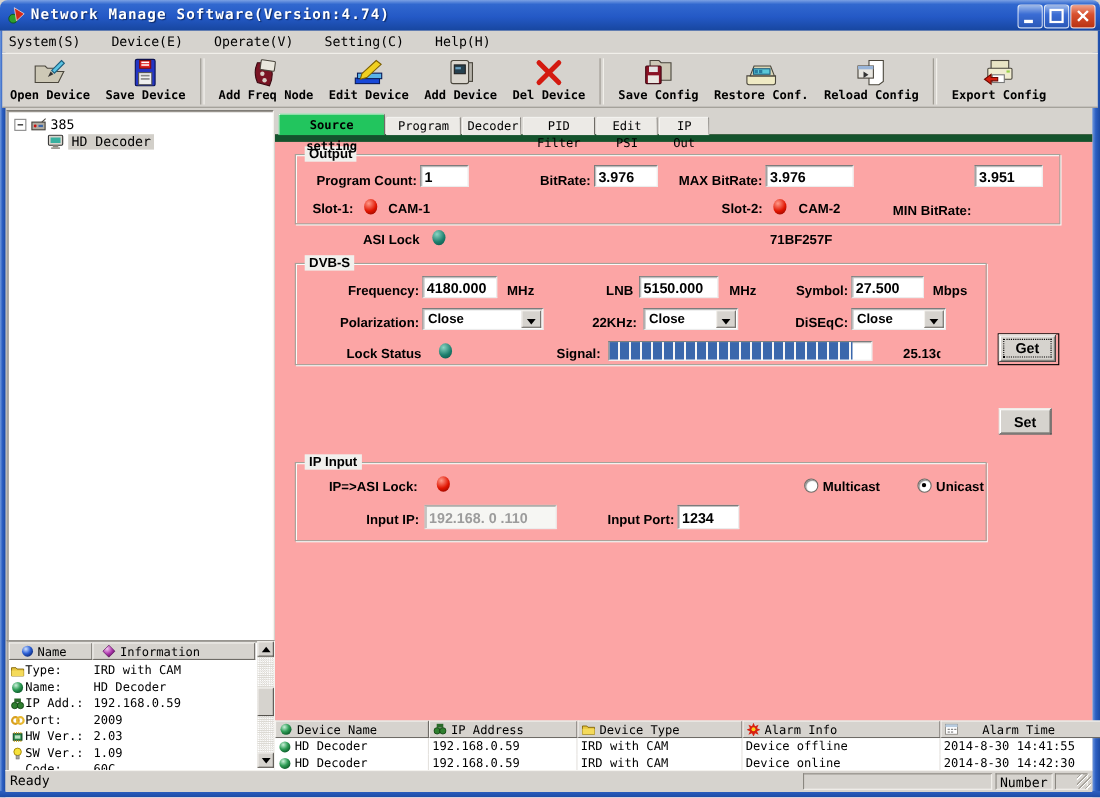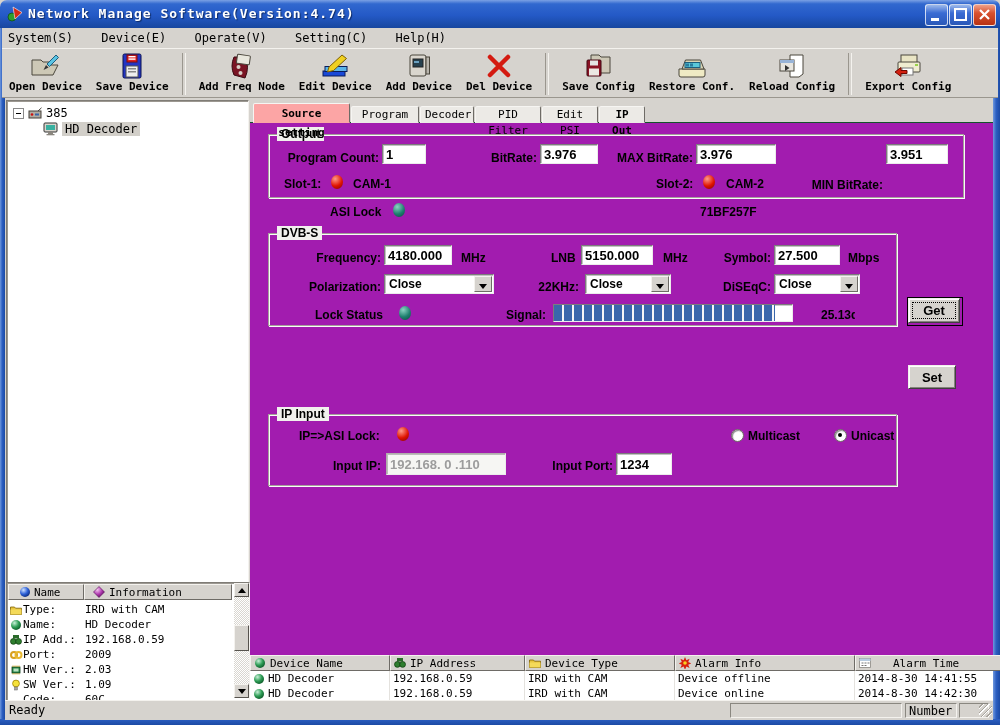--- a/index.html
+++ b/index.html
@@ -47,24 +47,24 @@
   
   .statusbar{position:absolute;left:5px;top:700px;width:988px;height:19px;background:#d6d3ce;
     border-top:1px solid #f4f2ee;}
   .sb-panel{position:absolute;top:2px;height:15px;border:1px solid;border-color:#8a8780 #f4f2ee #f4f2ee #8a8780;
     font-size:12px;line-height:14px;padding:0 3px;box-sizing:border-box;}
   
   .tabbar{position:absolute;left:253px;top:103px;height:20px;display:flex;align-items:flex-end;z-index:3;}
   .tab{box-sizing:border-box;font-size:11px;text-align:center;background:#eceae6;
     border:1px solid;border-color:#f6f5f2 #6e6b66 transparent #f6f5f2;border-radius:2px 2px 0 0;
     height:17px;line-height:16px;padding:0 4px;margin-right:1px;}
-  .tab.active{height:20px;line-height:19px;background:#fca5a5;font-weight:bold;margin-top:42px;}
-  
-  .content{position:absolute;left:250px;top:122px;width:743px;height:533px;background:#a21caf;
-    border-top:1px solid #14532d;}
+  .tab.active{height:20px;line-height:19px;background:#22c55e;font-weight:bold;margin-top:42px;}
+  
+  .content{position:absolute;left:250px;top:122px;width:743px;height:533px;background:#fca5a5;
+    border-top:7px solid #14532d;}
   .group{position:absolute;border:1px solid #a5a29a;box-shadow:1px 1px 0 #fbfbf9 inset, 1px 1px 0 #fbfbf9;}
   .glabel{position:absolute;top:-8px;left:8px;background:#f1f0ed;padding:0 4px;
     font:bold 12px "Liberation Sans",sans-serif;}
   .lbl{position:absolute;font:bold 12px "Liberation Sans",sans-serif;white-space:nowrap;}
   .lbl.r{text-align:right;}
   input.fld{position:absolute;box-sizing:border-box;background:#fff;
     border:1px solid;border-color:#7c7c7c #ececec #ececec #7c7c7c;
     box-shadow:inset 1px 1px 0 rgba(80,80,80,.35);
     font:bold 13px "Liberation Sans",sans-serif;padding:1px 3px;}
   input.fld.dim{background:#f6f6f3;color:#9c9c9c;border-color:#b0aeaa #ececec #ececec #b0aeaa;}
@@ -361,21 +361,21 @@
         </div>
     </div>
   </div>
 
   <div class="tabbar">
     <div class="tab active" style="width:97px;">Source setting</div>
     <div class="tab" style="width:68px;">Program</div>
     <div class="tab" style="width:54px;">Decoder</div>
     <div class="tab" style="width:66px;">PID Filter</div>
     <div class="tab" style="width:56px;">Edit PSI</div>
-    <div class="tab" style="width:46px;font-weight:bold;">IP Out</div>
+    <div class="tab" style="width:46px;">IP Out</div>
   </div>
 
   <div class="content">
 
     <div class="group" style="left:18px;top:11px;width:694px;height:62px;">
       <span class="glabel">Output</span>
       <span class="lbl r" style="left:10px;top:16px;width:100px;">Program Count:</span>
       <input class="fld" style="left: 113px; top: 9px; width: 44px; height: 20px;" value="1">
       <span class="lbl r" style="left:212px;top:16px;width:56px;">BitRate:</span>
       <input class="fld" style="left: 271px; top: 9px; width: 58px; height: 20px;" value="3.976">

